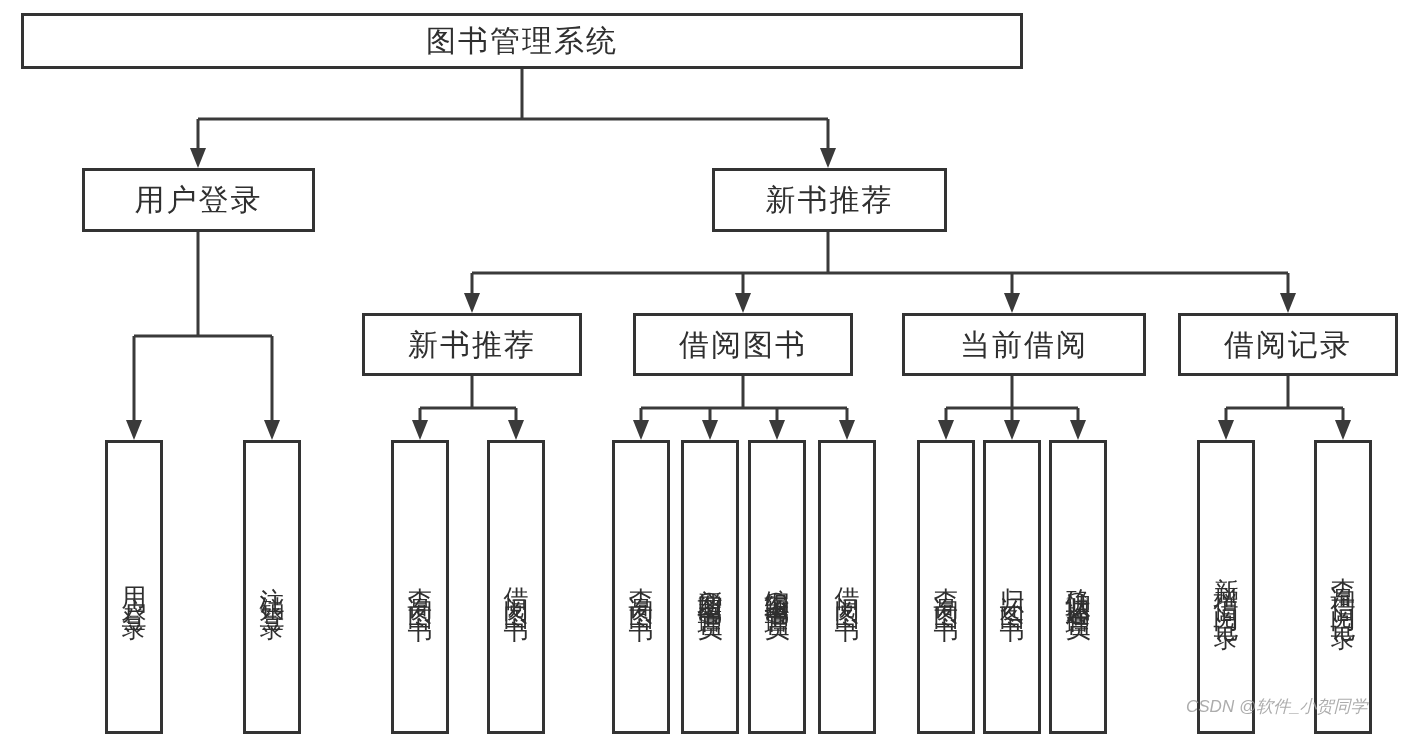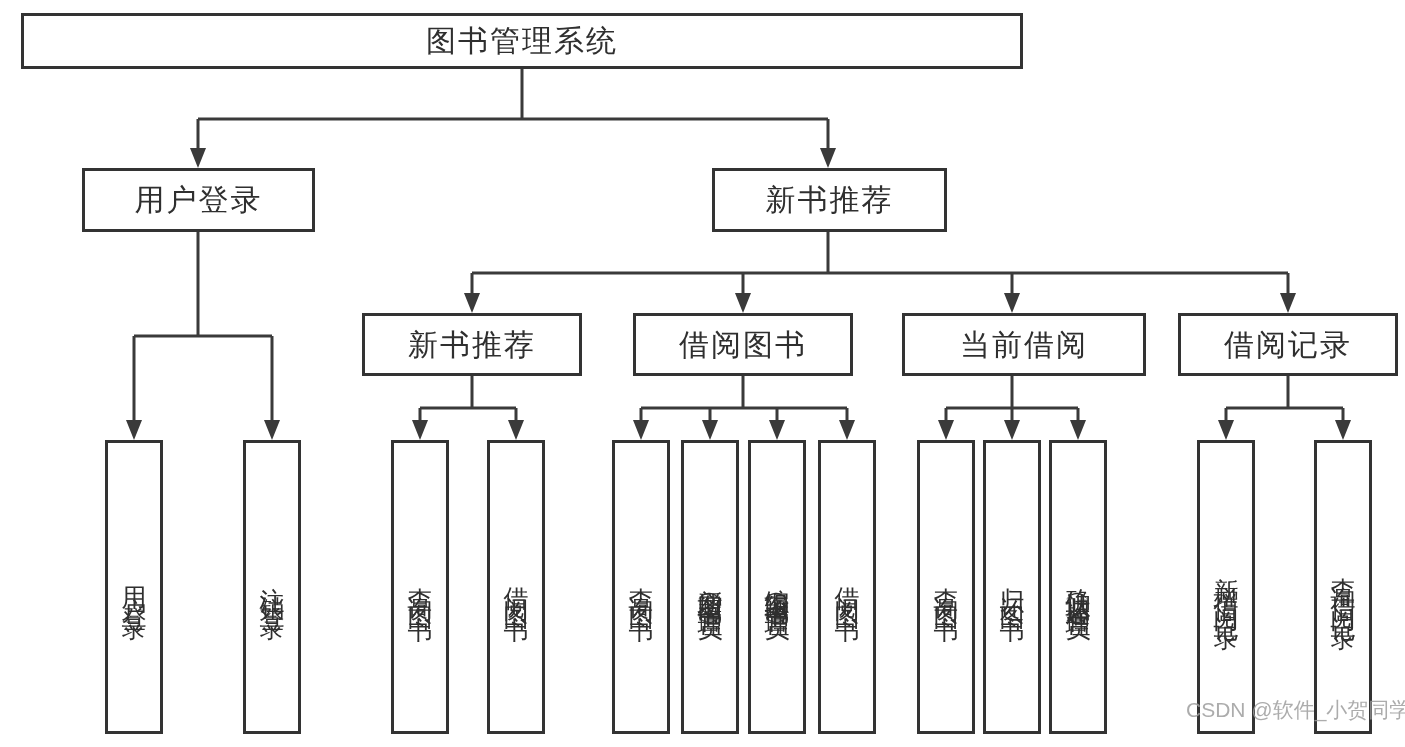--- a/index.html
+++ b/index.html
@@ -43,24 +43,25 @@
     stroke:#3a3a3a;stroke-width:3;fill:none;
   }
   #connectors polygon{
     fill:#3a3a3a;stroke:none;
   }
   #watermark{
     position:absolute;
     left:1186px;top:696px;
     width:210px;
     color:rgba(158,158,158,0.85);
-    font-size:21px;
+    font-size:17px;
     white-space:nowrap;
     z-index:3;
     line-height:1.3;
+    font-style:italic;
   }
 </style>
 </head>
 <body>
 
 <div id="stage">
 
   <svg id="connectors" width="1405" height="747" viewBox="0 0 1405 747">
     <g>
       <path d="M522,69 V119 M198,119 H828 M198,119 V150 M828,119 V150"></path>

